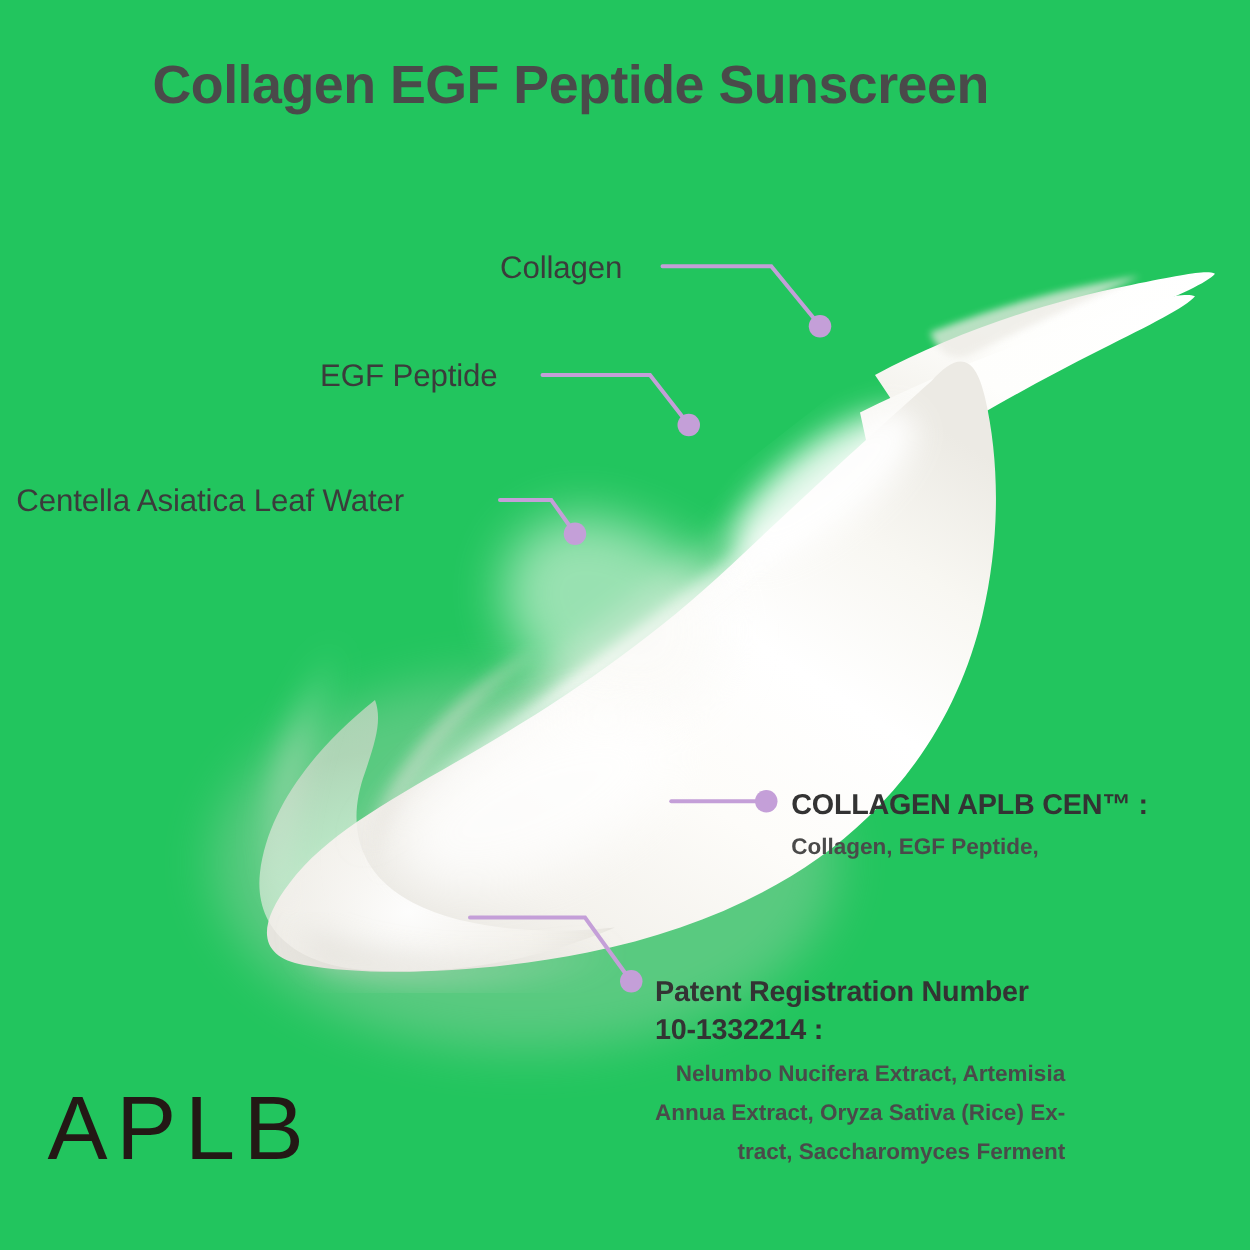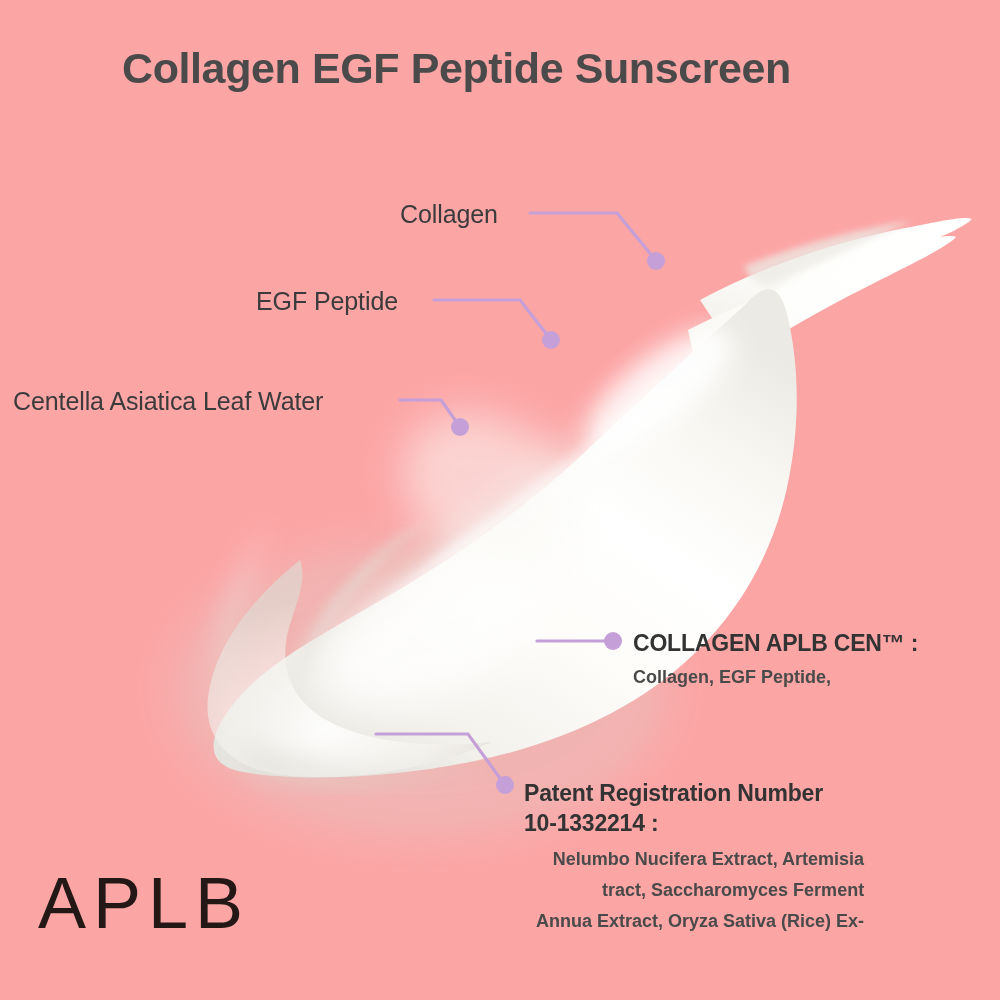--- a/index.html
+++ b/index.html
@@ -13,21 +13,21 @@
     background: #f2f1f0;
     font-family: "Liberation Sans", "DejaVu Sans", sans-serif;
     color: #3a3a3a;
     overflow: hidden;
     position: relative;
   }
   #page {
     position: relative;
     width: 1000px;
     height: 1000px;
-    background: #fca5a5;
+    background: #22c55e;
     overflow: hidden;
   }
 
   
   .page-title {
     position: absolute;
     left: 122px;
     top: 44px;
     font-size: 43px;
     font-weight: 700;
@@ -89,21 +89,21 @@
     line-height: 31px;
     color: #4a4a4a;
   }
   .block-body div { white-space: nowrap; }
 
   .block-pept  { left: 633px; top: 628px; }
   .block-pept .block-body { margin-top: 4px; }
 
   .block-patent { left: 524px; top: 778px; }
   .block-patent .block-body { margin-top: 6px; }
-  .block-patent .block-body div { text-align: right; margin-left: 12px; }
+  .block-patent .block-body div { text-align: right; }
 
   
   .brand-logo {
     position: absolute;
     left: 38px;
     top: 862px;
     font-size: 72px;
     font-weight: 300;
     letter-spacing: 7px;
     color: #231815;
@@ -261,20 +261,20 @@
     <div class="block-body">
       <div>Collagen, EGF Peptide,</div>
     </div>
   </div>
 
   <div class="block block-patent">
     <div class="block-heading">Patent Registration Number</div>
     <div class="block-heading">10-1332214 :</div>
     <div class="block-body">
       <div>Nelumbo Nucifera Extract, Artemisia</div>
+      <div>Annua Extract, Oryza Sativa (Rice) Ex-</div>
       <div>tract, Saccharomyces Ferment</div>
-      <div>Annua Extract, Oryza Sativa (Rice) Ex-</div>
     </div>
   </div>
 
   <div class="brand-logo">APLB</div>
 
 </div>
 
 </body></html>

